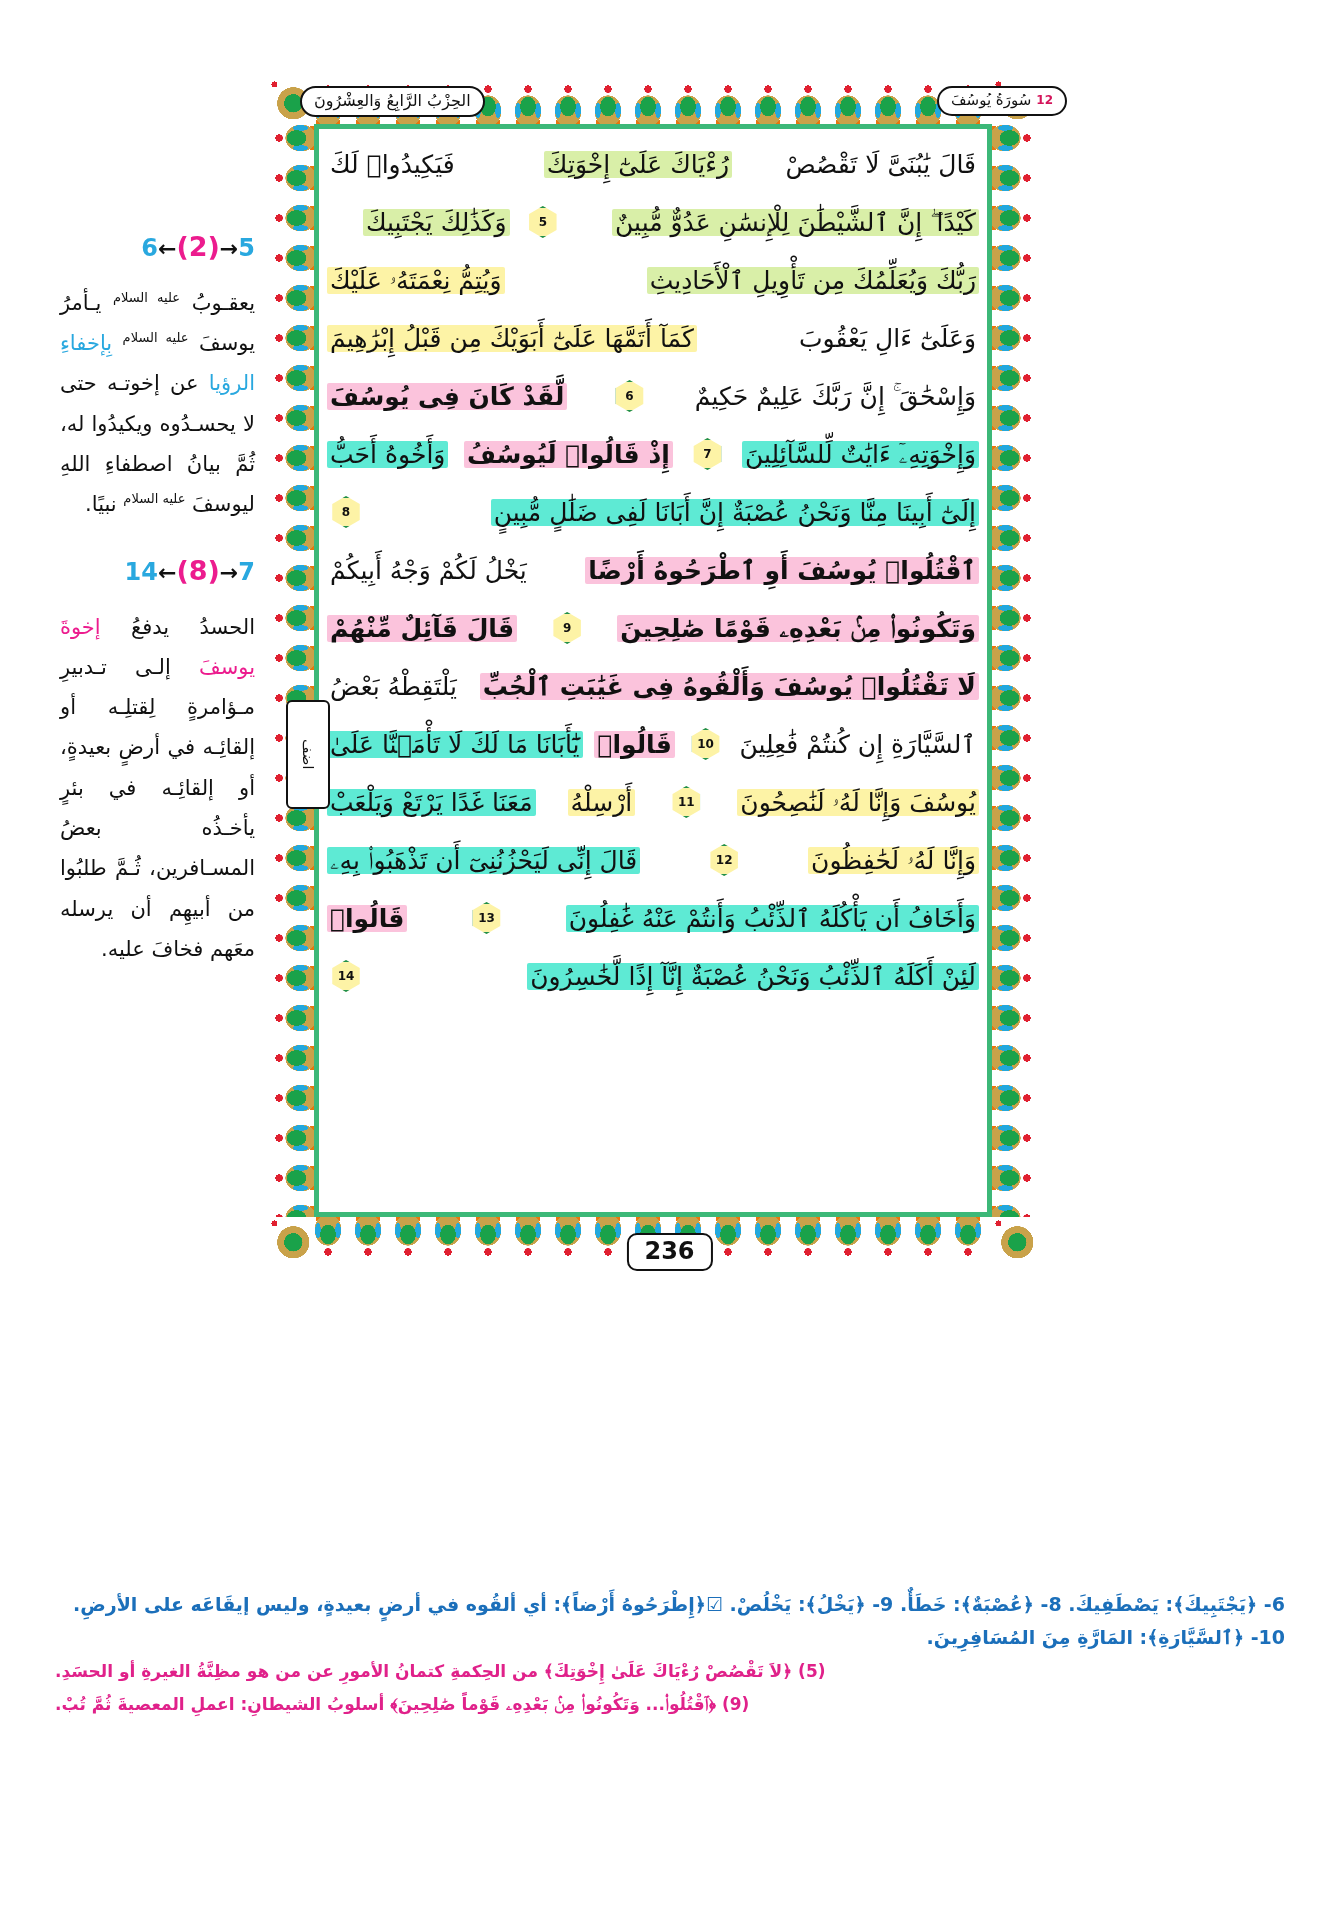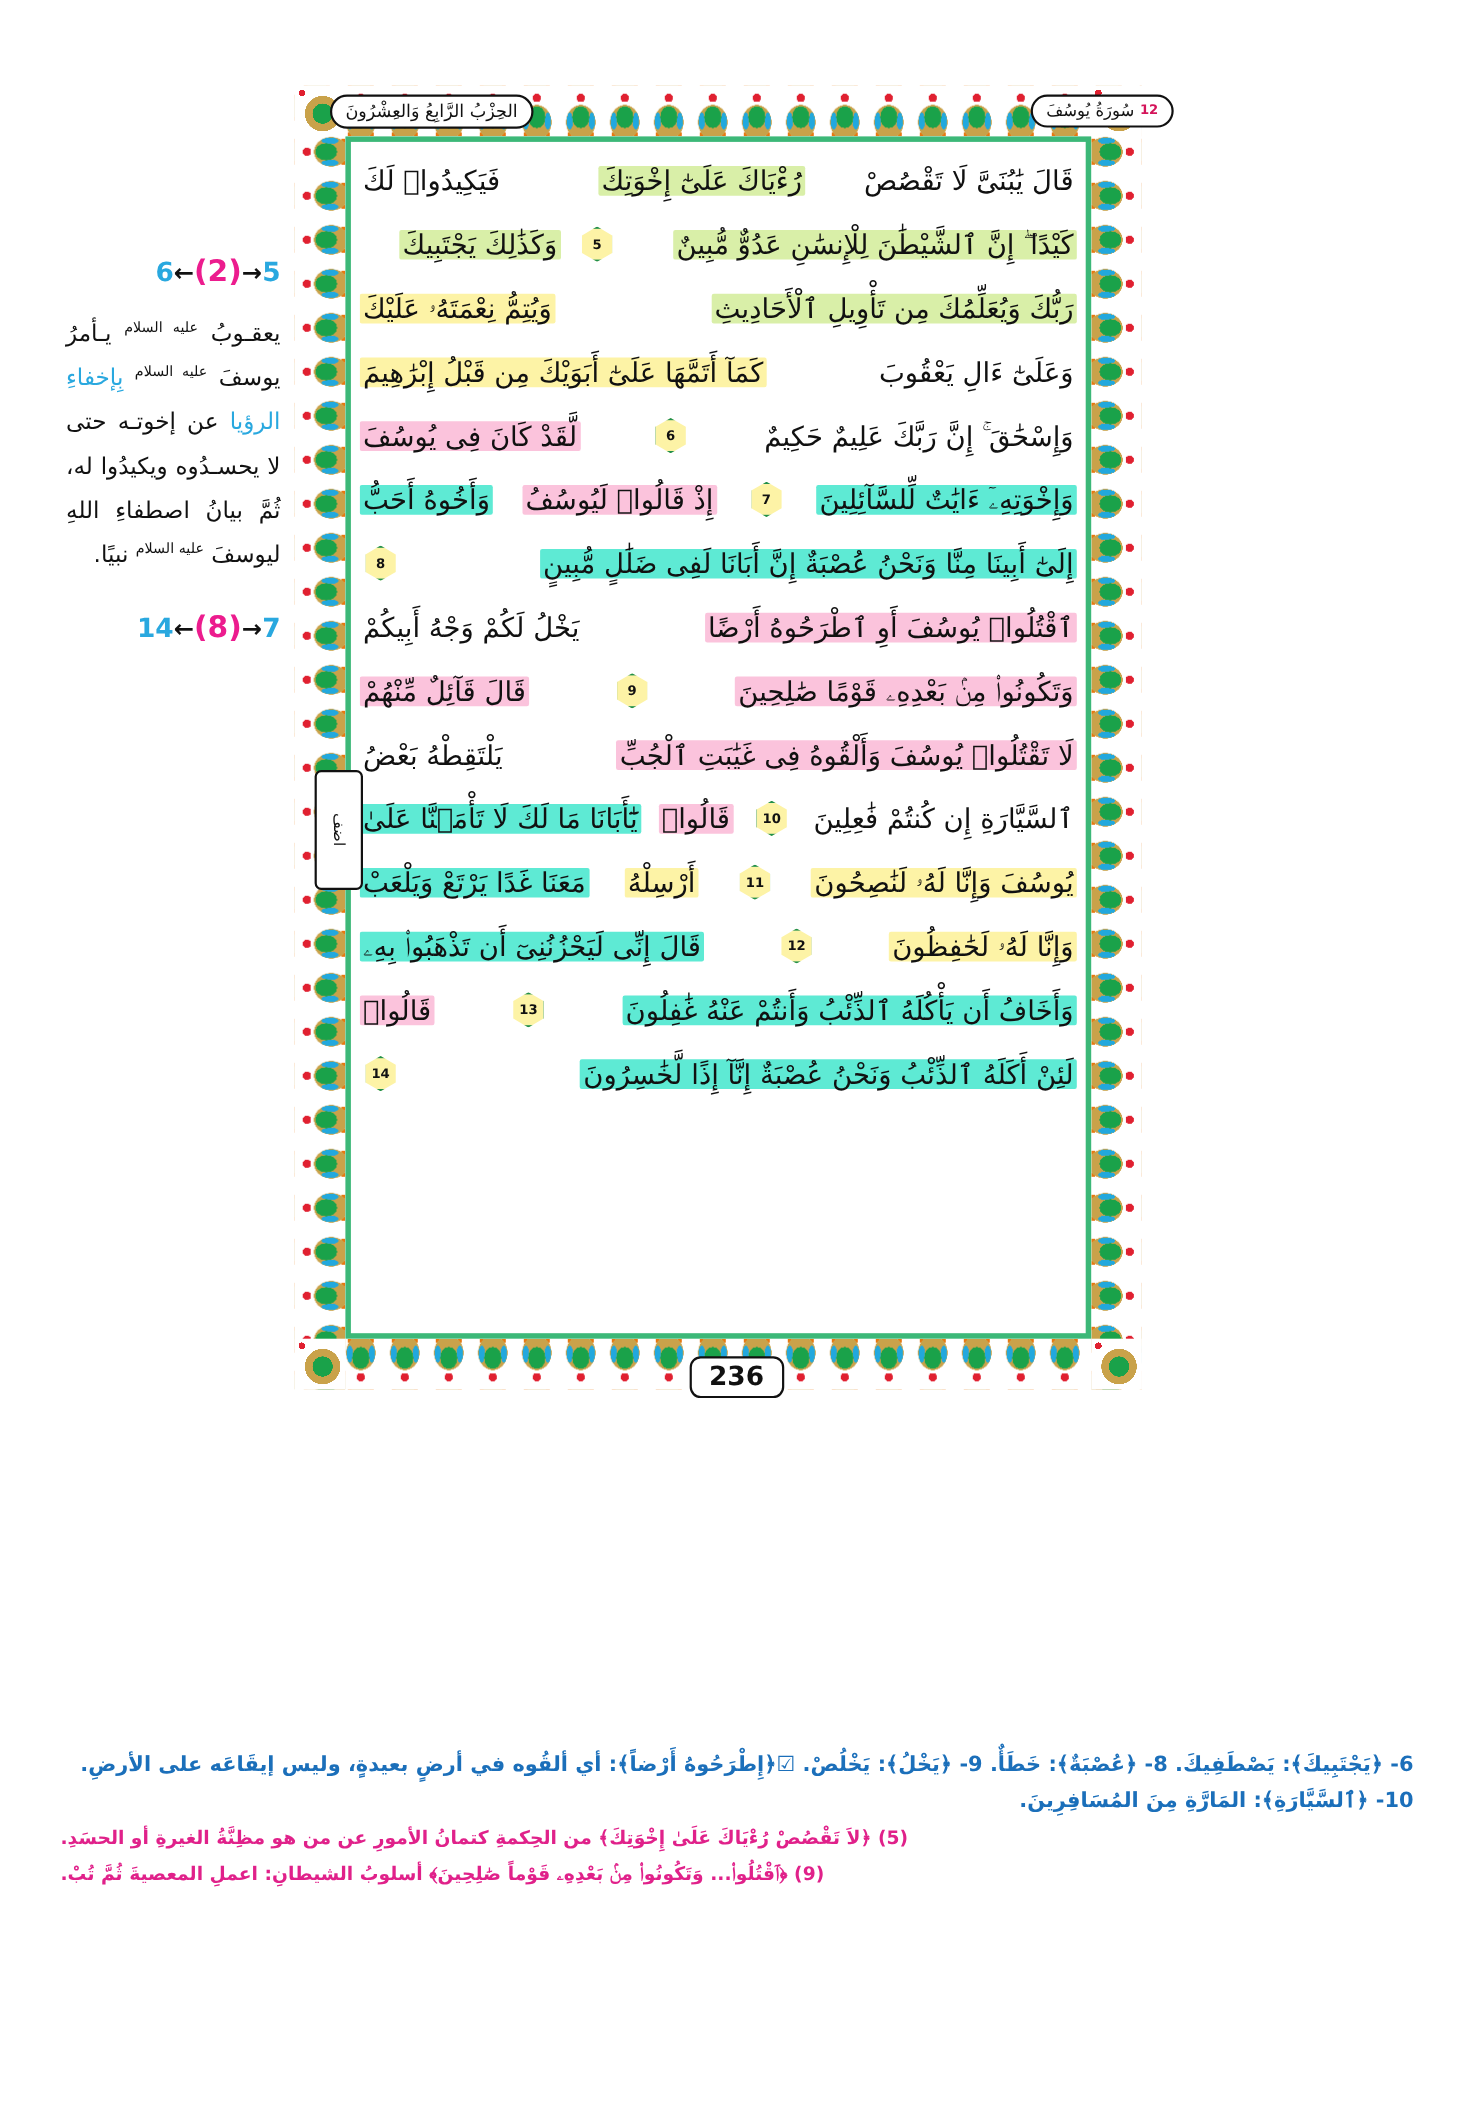--- a/index.html
+++ b/index.html
@@ -89,21 +89,21 @@
     font-family:"DejaVu Sans","Liberation Sans",sans-serif;
     font-size:25px;line-height:1.0;color:#111;
   }
   .aline{
     display:flex;align-items:center;justify-content:space-between;
     height:58px;white-space:nowrap;overflow:hidden;
   }
   .seg{padding:1px 3px;border-radius:2px;}
   .hl-green{background:#d9efa8;margin-left:36px;}
   .hl-yellow{background:#fdf3a6;}
-  .hl-pink{background:#fbc3dc;}
+  .hl-pink{background:#fbc3dc;font-weight:bold;}
   .hl-blue{background:#5eead4;}
   .hl-none{background:transparent;}
   .ayah{
     display:inline-block;width:28px;height:28px;line-height:28px;
     text-align:center;font-size:12px;font-weight:bold;color:#111;
     background:#fdf3a6;border:2px solid #1f8f4d;
     clip-path:polygon(50% 0,93% 25%,93% 75%,50% 100%,7% 75%,7% 25%);
     vertical-align:middle;margin:0 3px;
   }
 
@@ -251,20 +251,21 @@
       </div>
     </div>
 
   <div class="sidebar" id="sidebar-blocks">
       <div class="block">
         <div class="range"><span class="to">6</span><span class="arw">←</span><span class="mid">(2)</span><span class="arw">→</span><span class="from">5</span></div>
         <div><span>يعقـوبُ </span><span class="sallam">عليه السلام</span><span> يـأمرُ يوسفَ </span><span class="sallam">عليه السلام</span><span class="cyan"> بِإخفاءِ الرؤيا</span><span> عن إخوتـه حتى لا يحسـدُوه ويكيدُوا له، ثُمَّ بيانُ اصطفاءِ اللهِ ليوسفَ </span><span class="sallam">عليه السلام</span><span> نبيًا.</span></div>
       </div>
       <div class="block2">
         <div class="range"><span class="to">14</span><span class="arw">←</span><span class="mid">(8)</span><span class="arw">→</span><span class="from">7</span></div>
+        <div><span>الحسدُ يدفعُ </span><span class="pink">إخوةَ يوسفَ</span><span> إلـى تـدبيرِ مـؤامرةٍ لِقتلِـه أو إلقائِـه في أرضٍ بعيدةٍ، أو إلقائِـه في بئرٍ يأخـذُه بعضُ المسـافرين، ثُـمَّ طلبُوا من أبيهِم أن يرسله معَهم فخافَ عليه.</span></div>
       </div>
     </div>
 
   <div class="footnotes">
     <div class="fn-blue" id="fn-blue">
         <div>6- ﴿يَجْتَبِيكَ﴾: يَصْطَفِيكَ. 8- ﴿عُصْبَةٌ﴾: خَطَأٌ. 9- ﴿يَخْلُ﴾: يَخْلُصْ. ☑﴿إِطْرَحُوهُ أَرْضاً﴾: أي ألقُوه في أرضٍ بعيدةٍ، وليس إيقَاعَه على الأرضِ.</div>
         <div>10- ﴿ٱلسَّيَّارَةِ﴾: المَارَّةِ مِنَ المُسَافِرِينَ.</div>
       </div>
     <div class="fn-pink" id="fn-pink">
         <div>(5) ﴿لاَ تَقْصُصْ رُءْيَاكَ عَلَىٰ إِخْوَتِكَ﴾ من الحِكمةِ كتمانُ الأمورِ عن من هو مظِنَّةُ الغيرةِ أو الحسَدِ.</div>

